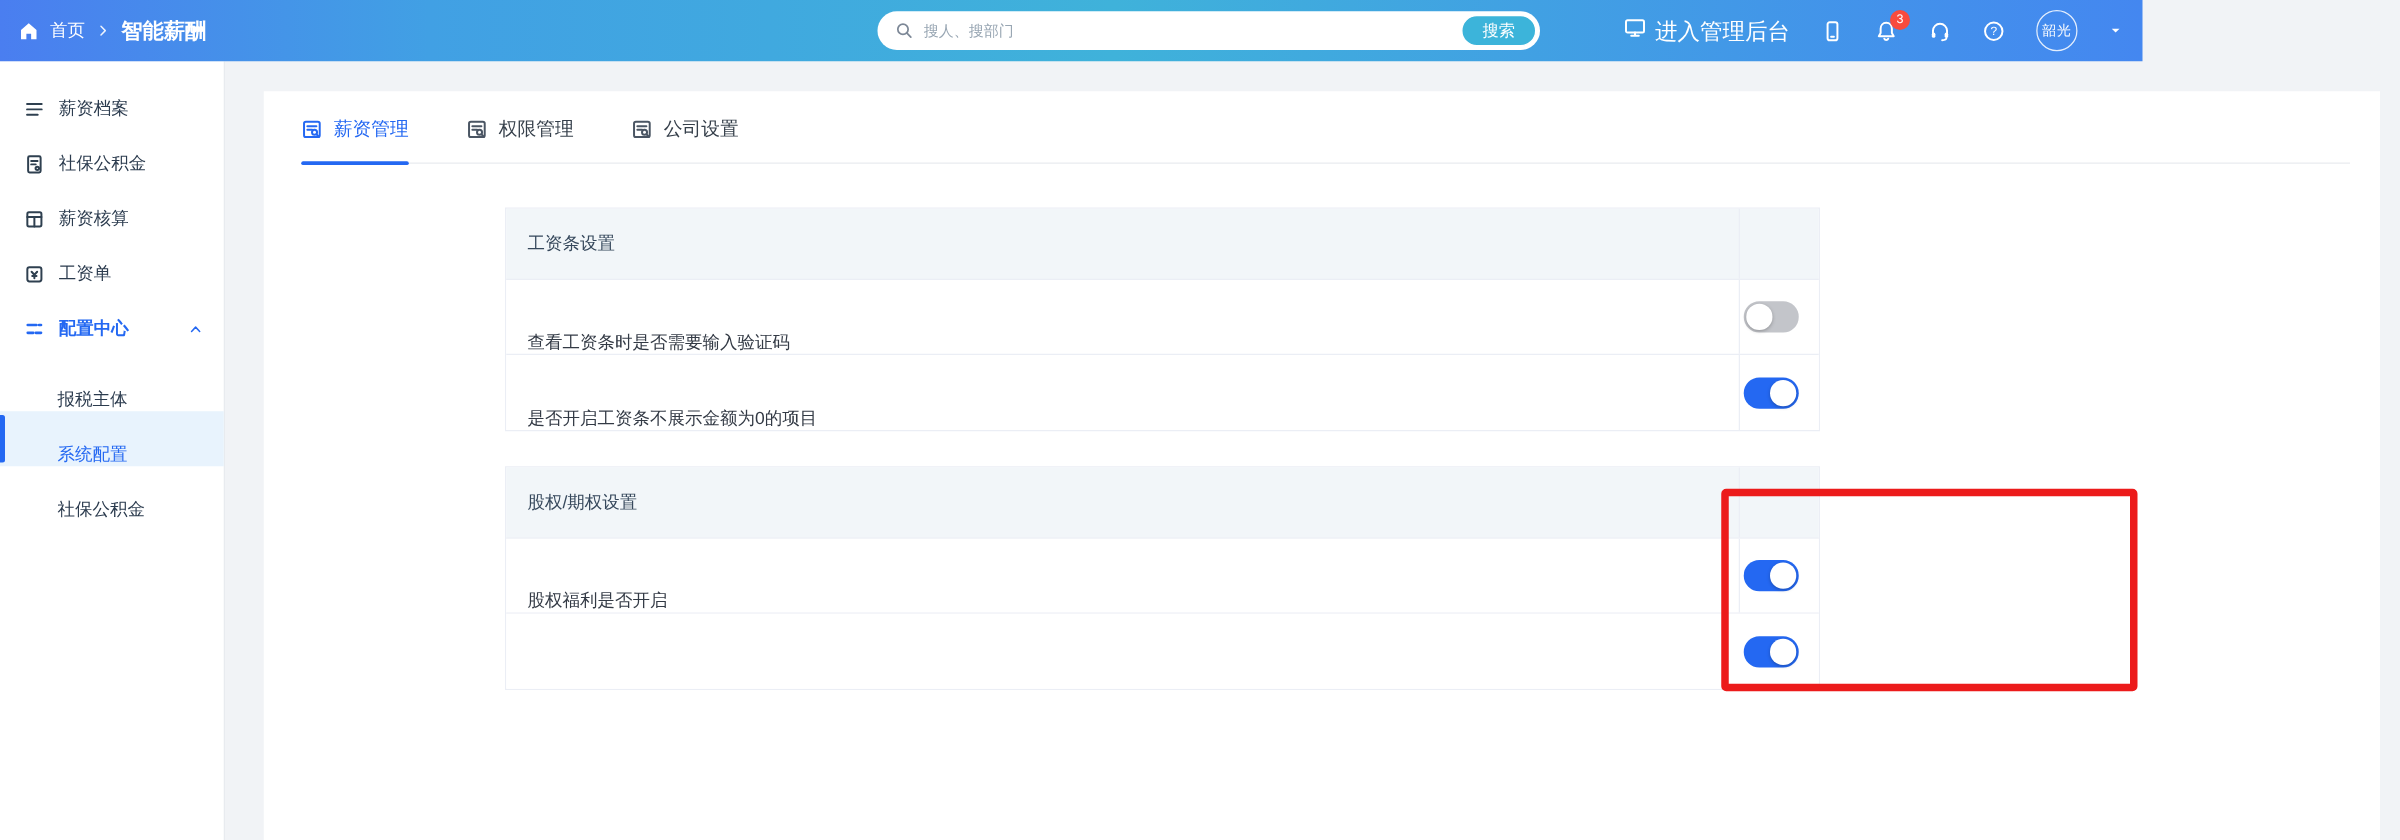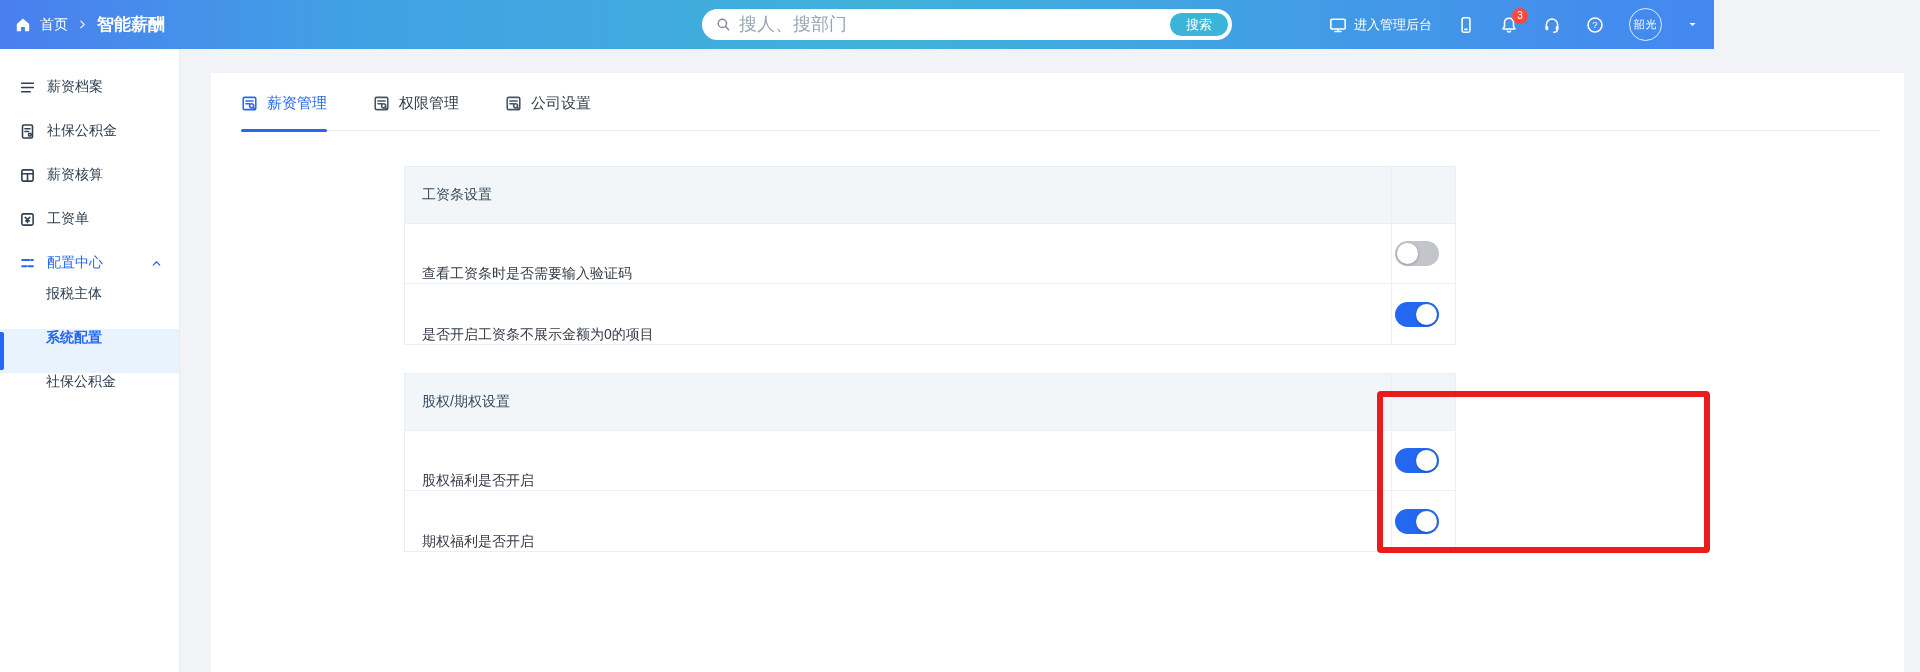--- a/index.html
+++ b/index.html
@@ -19,40 +19,40 @@
   
   .topbar{position:absolute;left:0;top:0;width:1714px;height:49px;
     background:linear-gradient(90deg,#4a7ef0 0%,#41a0e4 20%,#3fb2da 52%,#4487f0 100%);
     color:#fff;z-index:30}
   .crumbs{position:absolute;left:15px;top:0;height:49px;display:flex;align-items:center;gap:9px;font-size:14px}
   .crumbs .home-ic{width:16px;height:16px}
   .crumbs .sep{width:11px;height:11px;opacity:.9}
   .crumb-current{font-weight:bold;font-size:17px}
   .searchbox{position:absolute;left:702px;top:9px;width:530px;height:31px;background:#fff;border-radius:16px;display:flex;align-items:center;padding-left:14px}
   .searchbox .mag{width:15px;height:15px;color:#7d8897;flex:none}
-  .searchbox input{border:none;outline:none;flex:1;margin-left:8px;font-size:18px;color:#333;background:transparent;font-family:inherit}
+  .searchbox input{border:none;outline:none;flex:1;margin-left:8px;font-size:12px;color:#333;background:transparent;font-family:inherit}
   .searchbox input::placeholder{color:#98a6b3}
   .search-btn{position:absolute;right:3px;top:3px;height:25px;padding:0 16px;border-radius:13px;background:#3cb4da;border:1px solid #fff;color:#fff;font-size:13px;display:flex;align-items:center;cursor:pointer;font-family:inherit}
   .top-right{position:absolute;right:16px;top:0;height:49px;display:flex;align-items:center;gap:25px}
-  .admin-entry{display:flex;align-items:flex-start;gap:7px;font-size:13px;cursor:pointer;white-space:nowrap}
+  .admin-entry{display:flex;align-items:flex-start;gap:7px;font-size:18px;cursor:pointer;white-space:nowrap}
   .tico{width:18px;height:18px;display:block;color:#fff}
   .icon-btn{position:relative;display:flex;align-items:center;cursor:pointer}
   .badge{position:absolute;top:-8px;right:-10px;min-width:16px;height:16px;border-radius:8px;background:#f84b3d;color:#fff;font-size:10px;display:flex;align-items:center;justify-content:center;padding:0 4px}
   .avatar{width:33px;height:33px;border-radius:50%;border:1px solid rgba(255,255,255,.85);display:flex;align-items:center;justify-content:center;font-size:11px;letter-spacing:1px;cursor:pointer}
   .caret{width:11px;height:11px;cursor:pointer}
 
   
   .sidebar{position:absolute;left:0;top:49px;width:180px;bottom:0;background:#fff;border-right:1px solid #e8ebef;padding-top:16px;z-index:20}
   .side-item{height:44px;display:flex;align-items:center;gap:11px;padding:0 16px 0 19px;font-size:14px;color:var(--text-dark);cursor:pointer}
   .side-item .icon{width:17px;height:17px;color:#2f4050;flex:none}
-  .side-item.primary-active{color:var(--accent);font-weight:normal}
+  .side-item.primary-active{color:var(--accent);font-weight:bold}
   .side-item.primary-active .icon{color:var(--accent)}
   .side-item .chevron{margin-left:auto;width:13px;height:13px;color:#8a97a5}
-  .side-sub{height:44px;display:flex;align-items:flex-start;padding-left:46px;font-size:14px;color:var(--text-dark);cursor:pointer;position:relative}
-  .side-sub.active{background:#e8f3fd;color:var(--accent);font-weight:bold}
+  .side-sub{height:44px;display:flex;align-items:flex-end;padding-left:46px;font-size:14px;color:var(--text-dark);cursor:pointer;position:relative}
+  .side-sub.active{background:#e8f3fd;color:var(--accent);font-weight:normal}
   .side-sub.active::before{content:"";position:absolute;left:0;top:3px;bottom:3px;width:4px;background:var(--accent);border-radius:0 2px 2px 0}
 
   
   .card{position:absolute;left:211px;top:73px;right:16px;bottom:0;background:#fff;z-index:10}
   .tabbar{position:absolute;left:30px;right:24px;top:21px;display:flex;gap:46px;border-bottom:1px solid #e9ebf0}
   .tab{display:flex;align-items:center;gap:9px;font-size:15px;color:#353f4a;padding-bottom:17px;cursor:pointer;position:relative}
   .tab .icon{width:17px;height:17px;color:#4a5563}
   .tab.active{color:var(--accent);font-weight:normal}
   .tab.active .icon{color:var(--accent)}
   .tab.active::after{content:"";position:absolute;left:0;right:0;bottom:-2px;height:3px;background:var(--accent);border-radius:2px}
@@ -304,23 +304,20 @@
             <div class="cell-label">
               <span>股权福利是否开启</span>
             </div>
             <div class="cell-value">
               <div class="toggle on">
                 <div class="knob"></div>
               </div>
             </div>
           </div>
           <div class="t-row">
-            <div class="cell-label">
-              <span>期权福利是否开启</span>
-            </div>
             <div class="cell-value">
               <div class="toggle on">
                 <div class="knob"></div>
               </div>
             </div>
           </div>
         </div>
       </div>
   </div>
 

